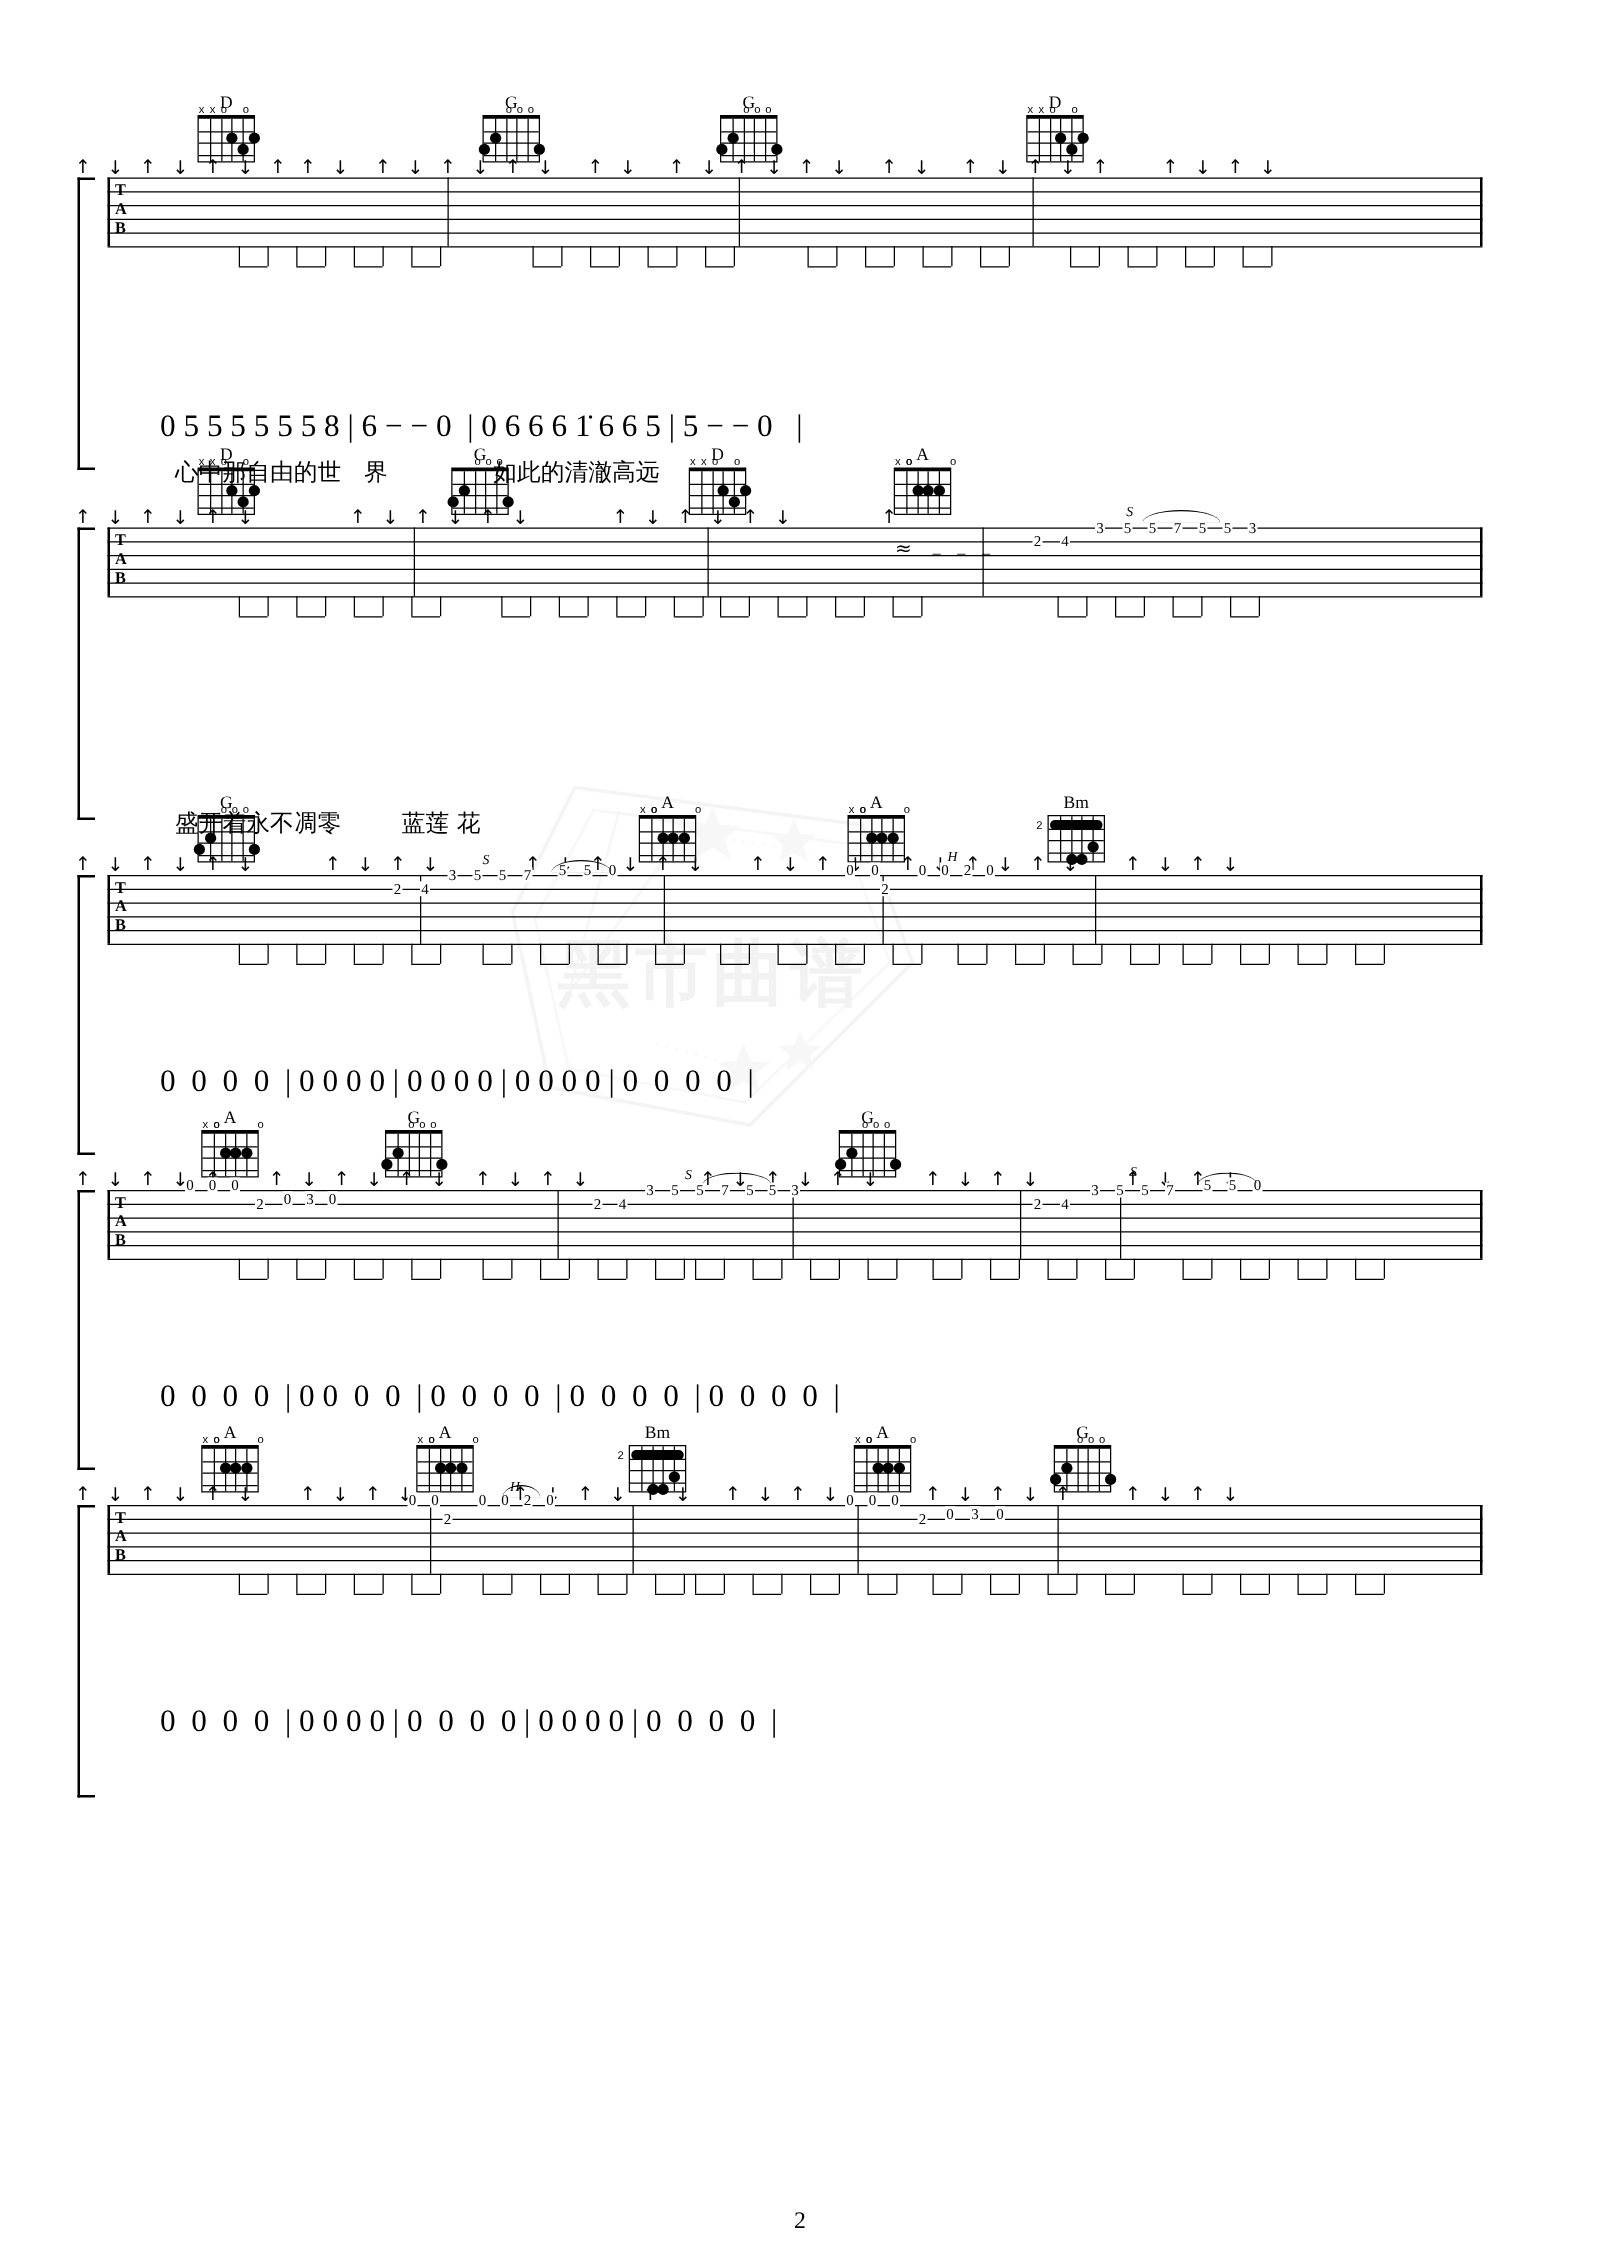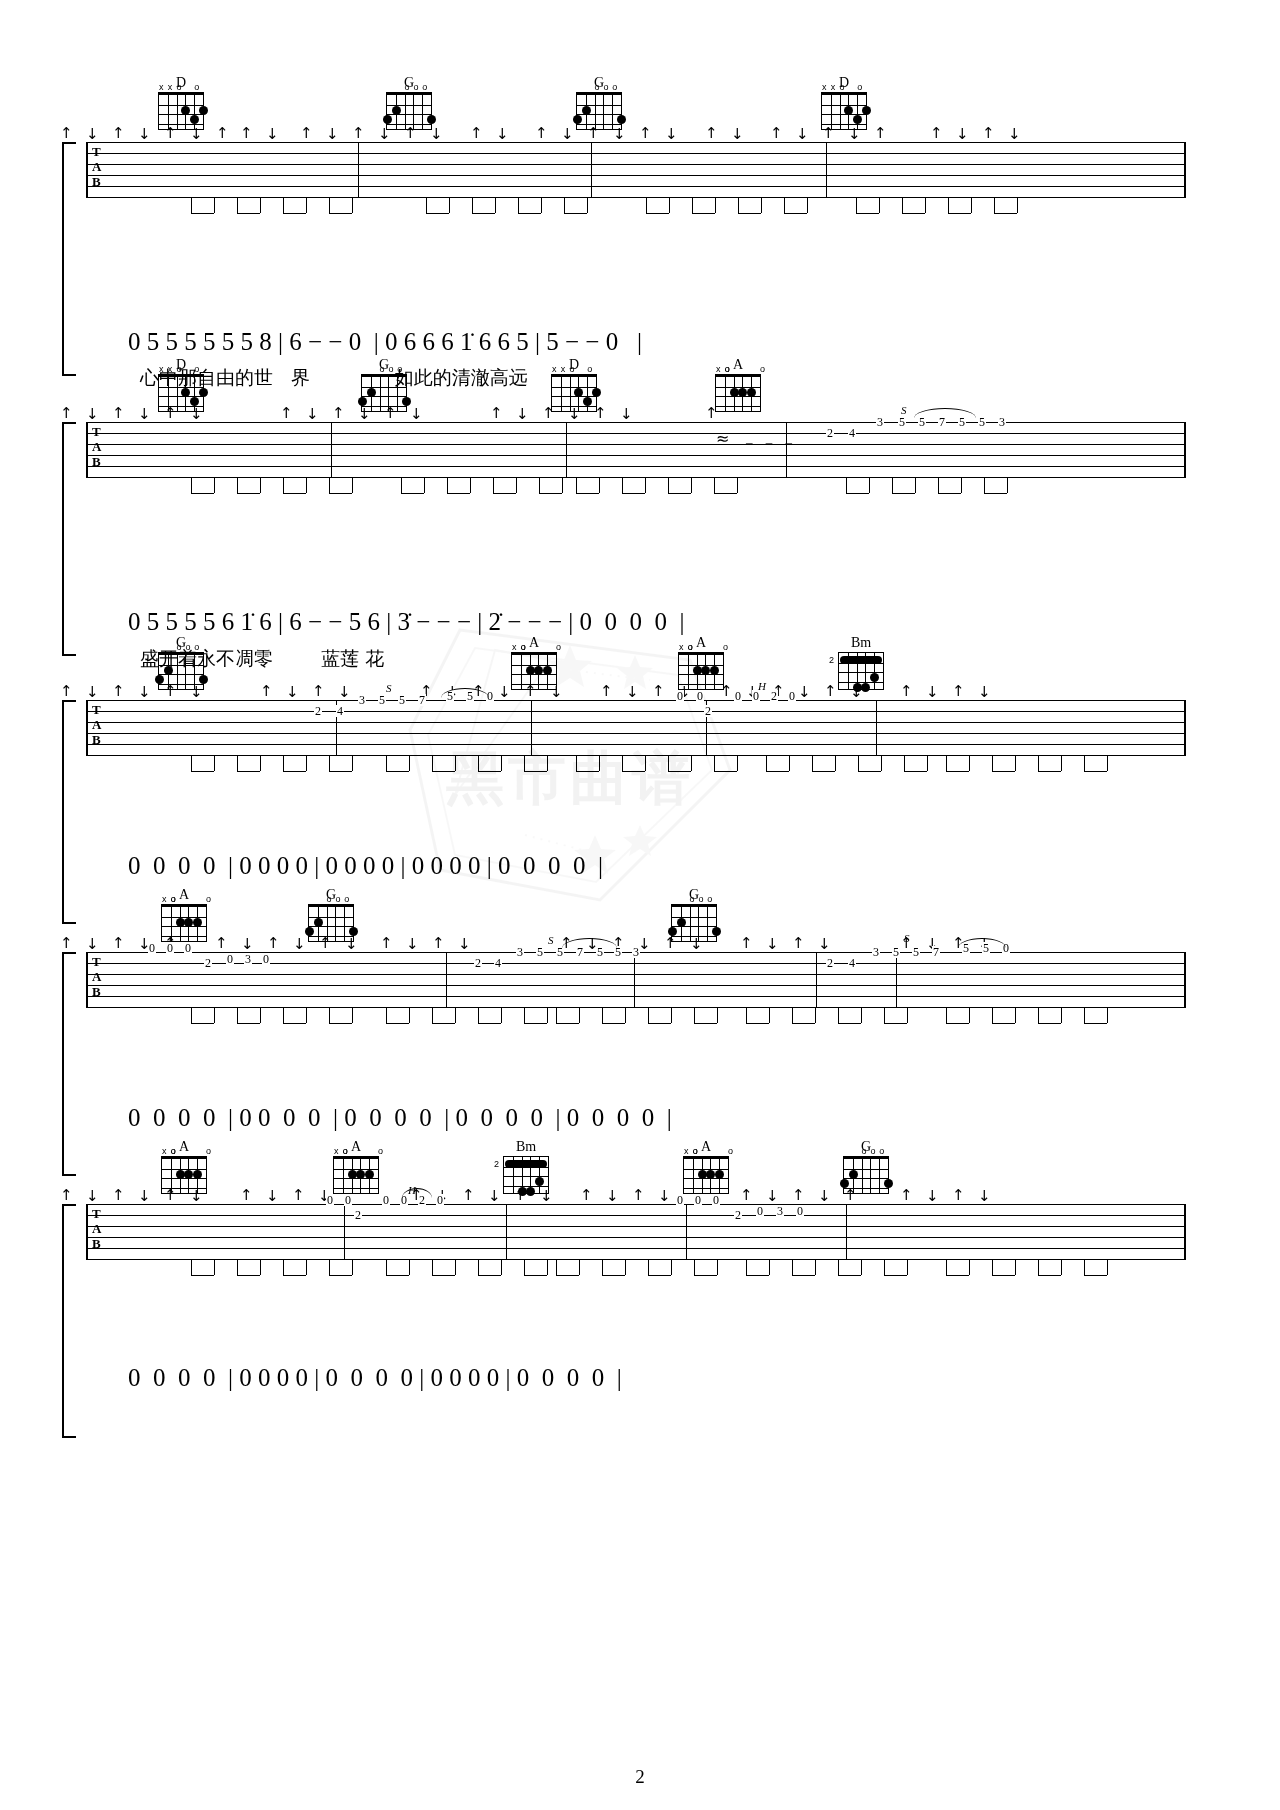--- a/index.html
+++ b/index.html
@@ -420,21 +420,20 @@
         <div class="tn" style="left:898px;top:64px;">5</div>
         <div class="tn" style="left:918px;top:64px;">5</div>
         <div class="tn" style="left:938px;top:64px;">7</div>
         <div class="tn" style="left:958px;top:64px;">5</div>
         <div class="tn" style="left:978px;top:64px;">5</div>
         <div class="tn" style="left:998px;top:64px;">3</div>
         <div class="lbl" style="left:901px;top:52px;">S</div>
         <div class="slur" style="left:914px;top:56px;width:62px;"></div>
         <div class="wavy" style="left:716px;top:80px;">≈</div>
         <div class="dash" style="left:746px;top:82px;">– – –</div>
-        <div class="numrow" style="left:128px;top:256px;">0 5 5 5 5 6 1̇ 6 | 6 − − 5 6 | 3̇ − − − | 2̇ − − − | 0  0  0  0  |</div>
         <div class="lyrrow" style="left:140px;top:294px;">盛开着永不凋零        蓝莲 花</div>
       </div>
       <div class="system" style="top:630px;height:250px;">
         <div class="bracket" style="top:70px;height:220px;"></div>
         <div class="staff" style="top:70px;height:55px;">
           <div class="sline" style="top:0px;"></div>
           <div class="sline" style="top:11px;"></div>
           <div class="sline" style="top:22px;"></div>
           <div class="sline" style="top:33px;"></div>
           <div class="sline" style="top:44px;"></div>

